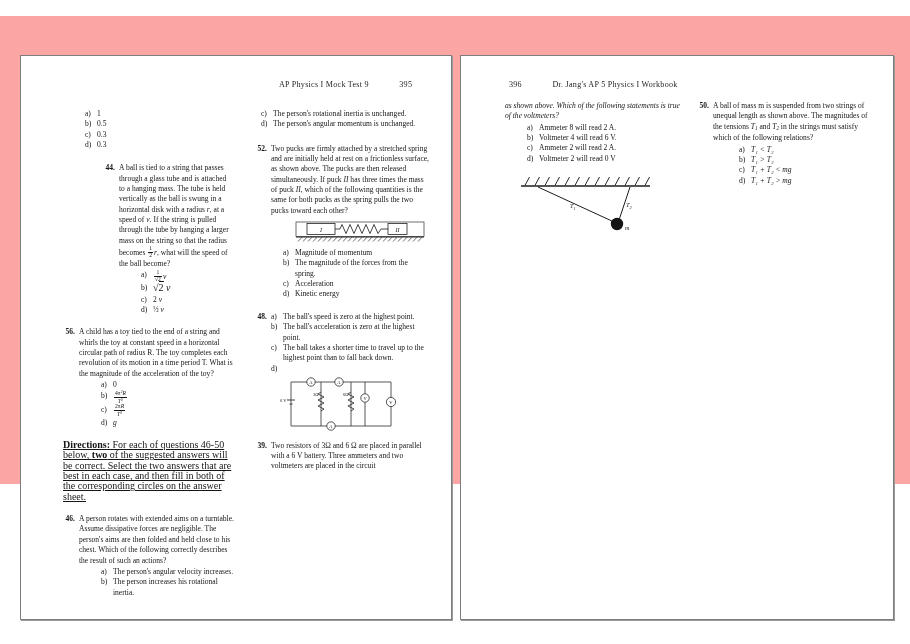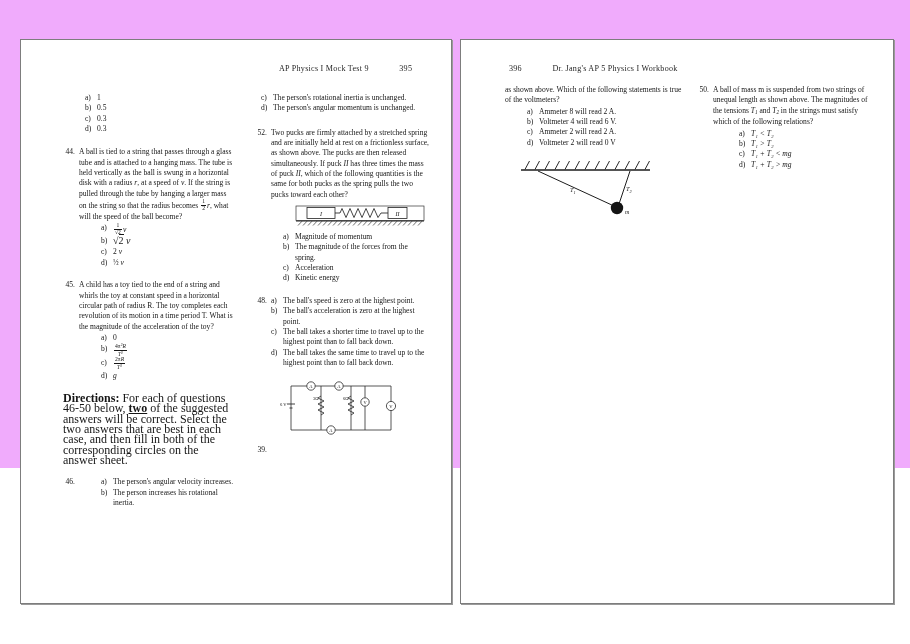--- a/index.html
+++ b/index.html
@@ -9,24 +9,24 @@
   }
   body {
     width: 910px;
     height: 644px;
     font-family: "Liberation Serif", "DejaVu Serif", serif;
     overflow: hidden;
     position: relative;
   }
   #viewport {
     position: absolute;
-    left: 0; top: 0;
+    left: 0; top: 16px;
     width: 910px;
     height: 468px;
-    background: #f0abfc;
+    background: #fca5a5;
   }
 
   
   .page {
     position: absolute;
     background: #ffffff;
     border: 1px solid #7d7d7d;
     box-shadow: 1px 1px 0 0 #9a9a9a;
     box-sizing: border-box;
     overflow: hidden;
@@ -68,35 +68,37 @@
     padding-left: 20px;
     margin-top: 9px;
   }
   .qblock:first-child { margin-top: 0; }
   .qnum {
     position: absolute;
     left: 0; top: 0;
     width: 16px;
     text-align: right;
     font-size: 7.55px;
+    font-weight: bold;
   }
   .qtext { display: block; }
 
   
   .para {
     padding-left: 20px;
     margin-top: 0;
   }
 
   
   .directions {
     margin-top: 12px;
     padding-left: 4px;
-    font-size: 12px;
+    font-size: 10px;
     line-height: 10.35px;
+    text-decoration: underline;
   }
   .directions b { font-weight: bold; }
   .directions u { text-decoration: underline; font-weight: bold; }
 
   
   .choices {
     list-style: none;
     margin: 1px 0 0 0;
     padding: 0 0 0 22px;
   }
@@ -170,48 +172,49 @@
 
       <div class="col" id="l-col-a">
 
         <ul class="choices deep">
           <li><span class="lbl">a)</span><span>1</span></li>
           <li><span class="lbl">b)</span><span>0.5</span></li>
           <li><span class="lbl">c)</span><span>0.3</span></li>
           <li><span class="lbl">d)</span><span>0.3</span></li>
         </ul>
 
-        <div class="qblock" style="margin-top:13px;">
+        <div class="qblock" style="margin-top:13px;margin-left:40px;">
           <span class="qnum">44.</span>
           <span class="qtext"><span>A ball is tied to a string that passes through a glass tube and is attached to a hanging mass. The tube is held vertically as the ball is swung in a horizontal disk with a radius </span><span class="ital">r</span><span>, at a speed of </span><span class="ital">v</span><span>. If the string is pulled through the tube by hanging a larger mass on the string so that the radius becomes </span><span class="frac"><span class="num">1</span><span class="den">2</span></span><span class="ital">r</span><span>, what will the speed of the ball become?</span></span>
           <ul class="choices">
             <li><span class="lbl">a)</span><span class="frac"><span class="num">1</span><span class="den">√2</span></span><span class="ital">v</span></li>
             <li><span class="lbl">b)</span><span class="rad">√<span class="bar">2</span> <span class="ital">v</span></span></li>
             <li><span class="lbl">c)</span><span>2 <span class="ital">v</span></span></li>
             <li><span class="lbl">d)</span><span>½ <span class="ital">v</span></span></li>
           </ul>
         </div>
 
         <div class="qblock" style="margin-top:12px;">
-          <span class="qnum">45.</span>
+          <span class="qnum">56.</span>
           <span class="qtext">A child has a toy tied to the end of a string and whirls the toy at constant speed in a horizontal circular path of radius R. The toy completes each revolution of its motion in a time period T. What is the magnitude of the acceleration of the toy?</span>
           <ul class="choices">
             <li><span class="lbl">a)</span><span>0</span></li>
             <li style="line-height:12px;"><span class="lbl">b)</span><span class="frac"><span class="num">4π<sup>2</sup><span class="ital">R</span></span><span class="den"><span class="ital">T</span><sup>2</sup></span></span></li>
             <li style="line-height:12px;"><span class="lbl">c)</span><span class="frac"><span class="num">2π<span class="ital">R</span></span><span class="den"><span class="ital">T</span><sup>2</sup></span></span></li>
             <li><span class="lbl">d)</span><span class="ital">g</span></li>
           </ul>
         </div>
 
         <div class="directions">
           <b>Directions:</b><span> For each of questions 46-50 below, </span><u>two</u><span> of the suggested answers will be correct. Select the two answers that are best in each case, and then fill in both of the corresponding circles on the answer sheet.</span>
         </div>
 
         <div class="qblock" style="margin-top:12px;">
           <span class="qnum">46.</span>
+          <span class="qtext">A person rotates with extended aims on a turntable. Assume dissipative forces are negligible. The person's aims are then folded and held close to his chest. Which of the following correctly describes the result of such an actions?</span>
           <ul class="choices">
             <li><span class="lbl">a)</span><span>The person's angular velocity increases.</span></li>
             <li><span class="lbl">b)</span><span>The person increases his rotational inertia.</span></li>
           </ul>
         </div>
 
       </div>
 
       <div class="col" id="l-col-b">
 
@@ -276,21 +279,21 @@
             <li><span class="lbl">d)</span><span>Kinetic energy</span></li>
           </ul>
         </div>
 
         <div class="qblock" style="margin-top:12px;">
           <span class="qnum">48.</span>
           <ul class="choices shallow" style="padding-left:0px;">
             <li><span class="lbl">a)</span><span>The ball's speed is zero at the highest point.</span></li>
             <li><span class="lbl">b)</span><span>The ball's acceleration is zero at the highest point.</span></li>
             <li><span class="lbl">c)</span><span>The ball takes a shorter time to travel up to the highest point than to fall back down.</span></li>
-            <li><span class="lbl">d)</span><span>The ball takes the same time to travel up to the highest point than to fall back down.</span></li>
+            <li><span class="lbl">d)</span></li>
           </ul>
         </div>
 
         <div class="fig" id="fig-circuit" style="margin-top:12px;">
           <svg width="140" height="62" viewBox="0 0 140 62">
             <g stroke="#2b2b2b" stroke-width="0.8" fill="none">
 
               <line x1="18" y1="6" x2="118" y2="6"></line>
 
               <line x1="18" y1="6" x2="18" y2="50"></line>
@@ -329,38 +332,39 @@
             <line x1="92" y1="6" x2="92" y2="17.8" stroke="#2b2b2b" stroke-width="0.8"></line>
             <line x1="92" y1="26.2" x2="92" y2="50" stroke="#2b2b2b" stroke-width="0.8"></line>
 
             <text x="40" y="20" font-family="Liberation Serif, serif" font-size="4.3" fill="#161616">3Ω</text>
             <text x="70" y="20" font-family="Liberation Serif, serif" font-size="4.3" fill="#161616">6Ω</text>
           </svg>
         </div>
 
         <div class="qblock" style="margin-top:2px;">
           <span class="qnum">39.</span>
+          <span class="qtext">Two resistors of 3Ω and 6 Ω are placed in parallel with a 6 V battery. Three ammeters and two voltmeters are placed in the circuit</span>
         </div>
 
       </div>
     </div>
   </div>
 
   <div class="page" id="page-right">
     <div class="sheet-inner">
 
       <div class="runhead" style="left:48px; top:24px;font-family:Liberation Serif, serif;">
         <span class="folio">396</span>
         <span style="display:inline-block;width:26px;"></span>
         <span>Dr. Jang's AP 5 Physics I Workbook</span>
       </div>
 
       <div class="col" id="r-col-a">
 
-        <div class="para" style="padding-left:0;">as shown above. Which of the following statements is true of the voltmeters?</div>
+        <div class="para" style="padding-left:0;font-style:italic;">as shown above. Which of the following statements is true of the voltmeters?</div>
 
         <ul class="choices" style="padding-left:22px;">
           <li><span class="lbl">a)</span><span>Ammeter 8 will read 2 A.</span></li>
           <li><span class="lbl">b)</span><span>Voltmeter 4 will read 6 V.</span></li>
           <li><span class="lbl">c)</span><span>Ammeter 2 will read 2 A.</span></li>
           <li><span class="lbl">d)</span><span>Voltmeter 2 will read 0 V</span></li>
         </ul>
 
         <div class="fig" id="fig-ball">
           <svg width="165" height="72" viewBox="0 0 165 72">

